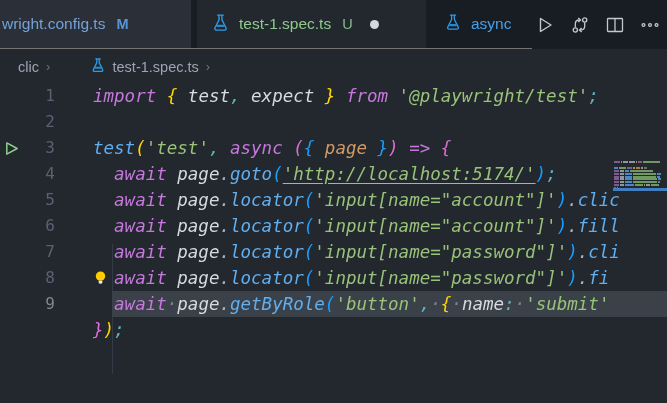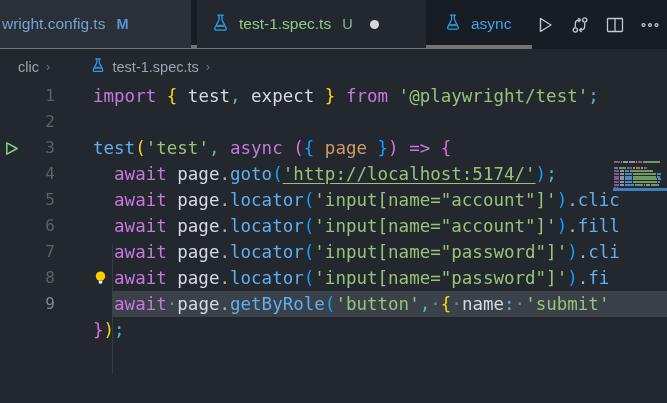--- a/index.html
+++ b/index.html
@@ -6,21 +6,21 @@
     --editor-bg:#23272e; --bar-bg:#181c23; --tab1-bg:#2a2f38; --sel:#3b4149;
     --guide:#343b46; --minimap-bar:#3f7fc1;
   }
   *{margin:0;padding:0;box-sizing:border-box;}
   html,body{width:667px;height:403px;overflow:hidden;background:var(--editor-bg);
     font-family:"Liberation Sans",sans-serif;}
   .stage{position:absolute;top:0;left:0;width:667px;height:403px;background:var(--editor-bg);}
 
   
   .tabbar{position:absolute;top:0;left:0;width:667px;height:49px;background:var(--bar-bg);
-    border-bottom:4px solid #737373;}
+    border-bottom:1px solid #737373;}
   .tab{position:absolute;top:0;height:48px;display:flex;align-items:center;overflow:hidden;}
   .tab-1{left:0;width:191px;background:var(--tab1-bg);padding-left:2px;}
   .tab-2{left:197px;width:229px;background:var(--editor-bg);padding-left:14px;}
   .tab-3{left:432px;width:96px;background:transparent;padding-left:12px;}
   .tab .label{font-size:15.5px;white-space:nowrap;}
   .tab-1 .label{color:#74a2d6;}
   .tab-2 .label{color:#8fcb8f;margin-left:9px;}
   .tab-3 .label{color:#46a1e8;margin-left:9px;max-width:56px;overflow:hidden;}
   .badge{font-size:14.5px;margin-left:11px;}
   .tab-1 .badge{color:#5b94d6;font-weight:bold;}
@@ -41,21 +41,21 @@
   .crumb-sep{color:#6b7280;margin:0 7px;font-size:13px;}
   .crumb .flask{margin-right:7px;}
   .crumb .cube{margin-right:6px;}
 
   
   .code-area{position:absolute;top:83px;left:0;width:667px;height:320px;background:var(--editor-bg);}
   .code-line{position:absolute;left:0;width:667px;height:26px;line-height:26px;white-space:pre;
     font-family:"DejaVu Sans Mono","Liberation Mono",monospace;font-size:17.5px;}
   .gutter-num{position:absolute;left:0;top:0;width:55px;text-align:right;
     font-size:16px;color:#596273;}
-  .code-text{position:absolute;left:93px;top:0;}
+  .code-text{position:absolute;left:93px;top:0;font-style:italic;}
   .sel-bg{position:absolute;left:112px;right:0;top:0;height:26px;background:var(--sel);}
   .indent-guide{position:absolute;left:112px;top:161px;width:1px;height:130px;background:var(--guide);}
   .gutter-play{position:absolute;left:4px;width:18px;height:26px;display:flex;align-items:center;cursor:pointer;}
   .bulb{position:absolute;left:93px;width:18px;height:26px;display:flex;align-items:center;cursor:pointer;}
   .tok-su{text-decoration:underline;text-underline-offset:3px;}
 
   
   .minimap{position:absolute;top:78px;left:613px;width:54px;height:34px;cursor:pointer;}
   .mm-row{position:absolute;left:1px;height:2px;display:flex;}
   .mm-seg{height:2px;margin-right:1px;}

